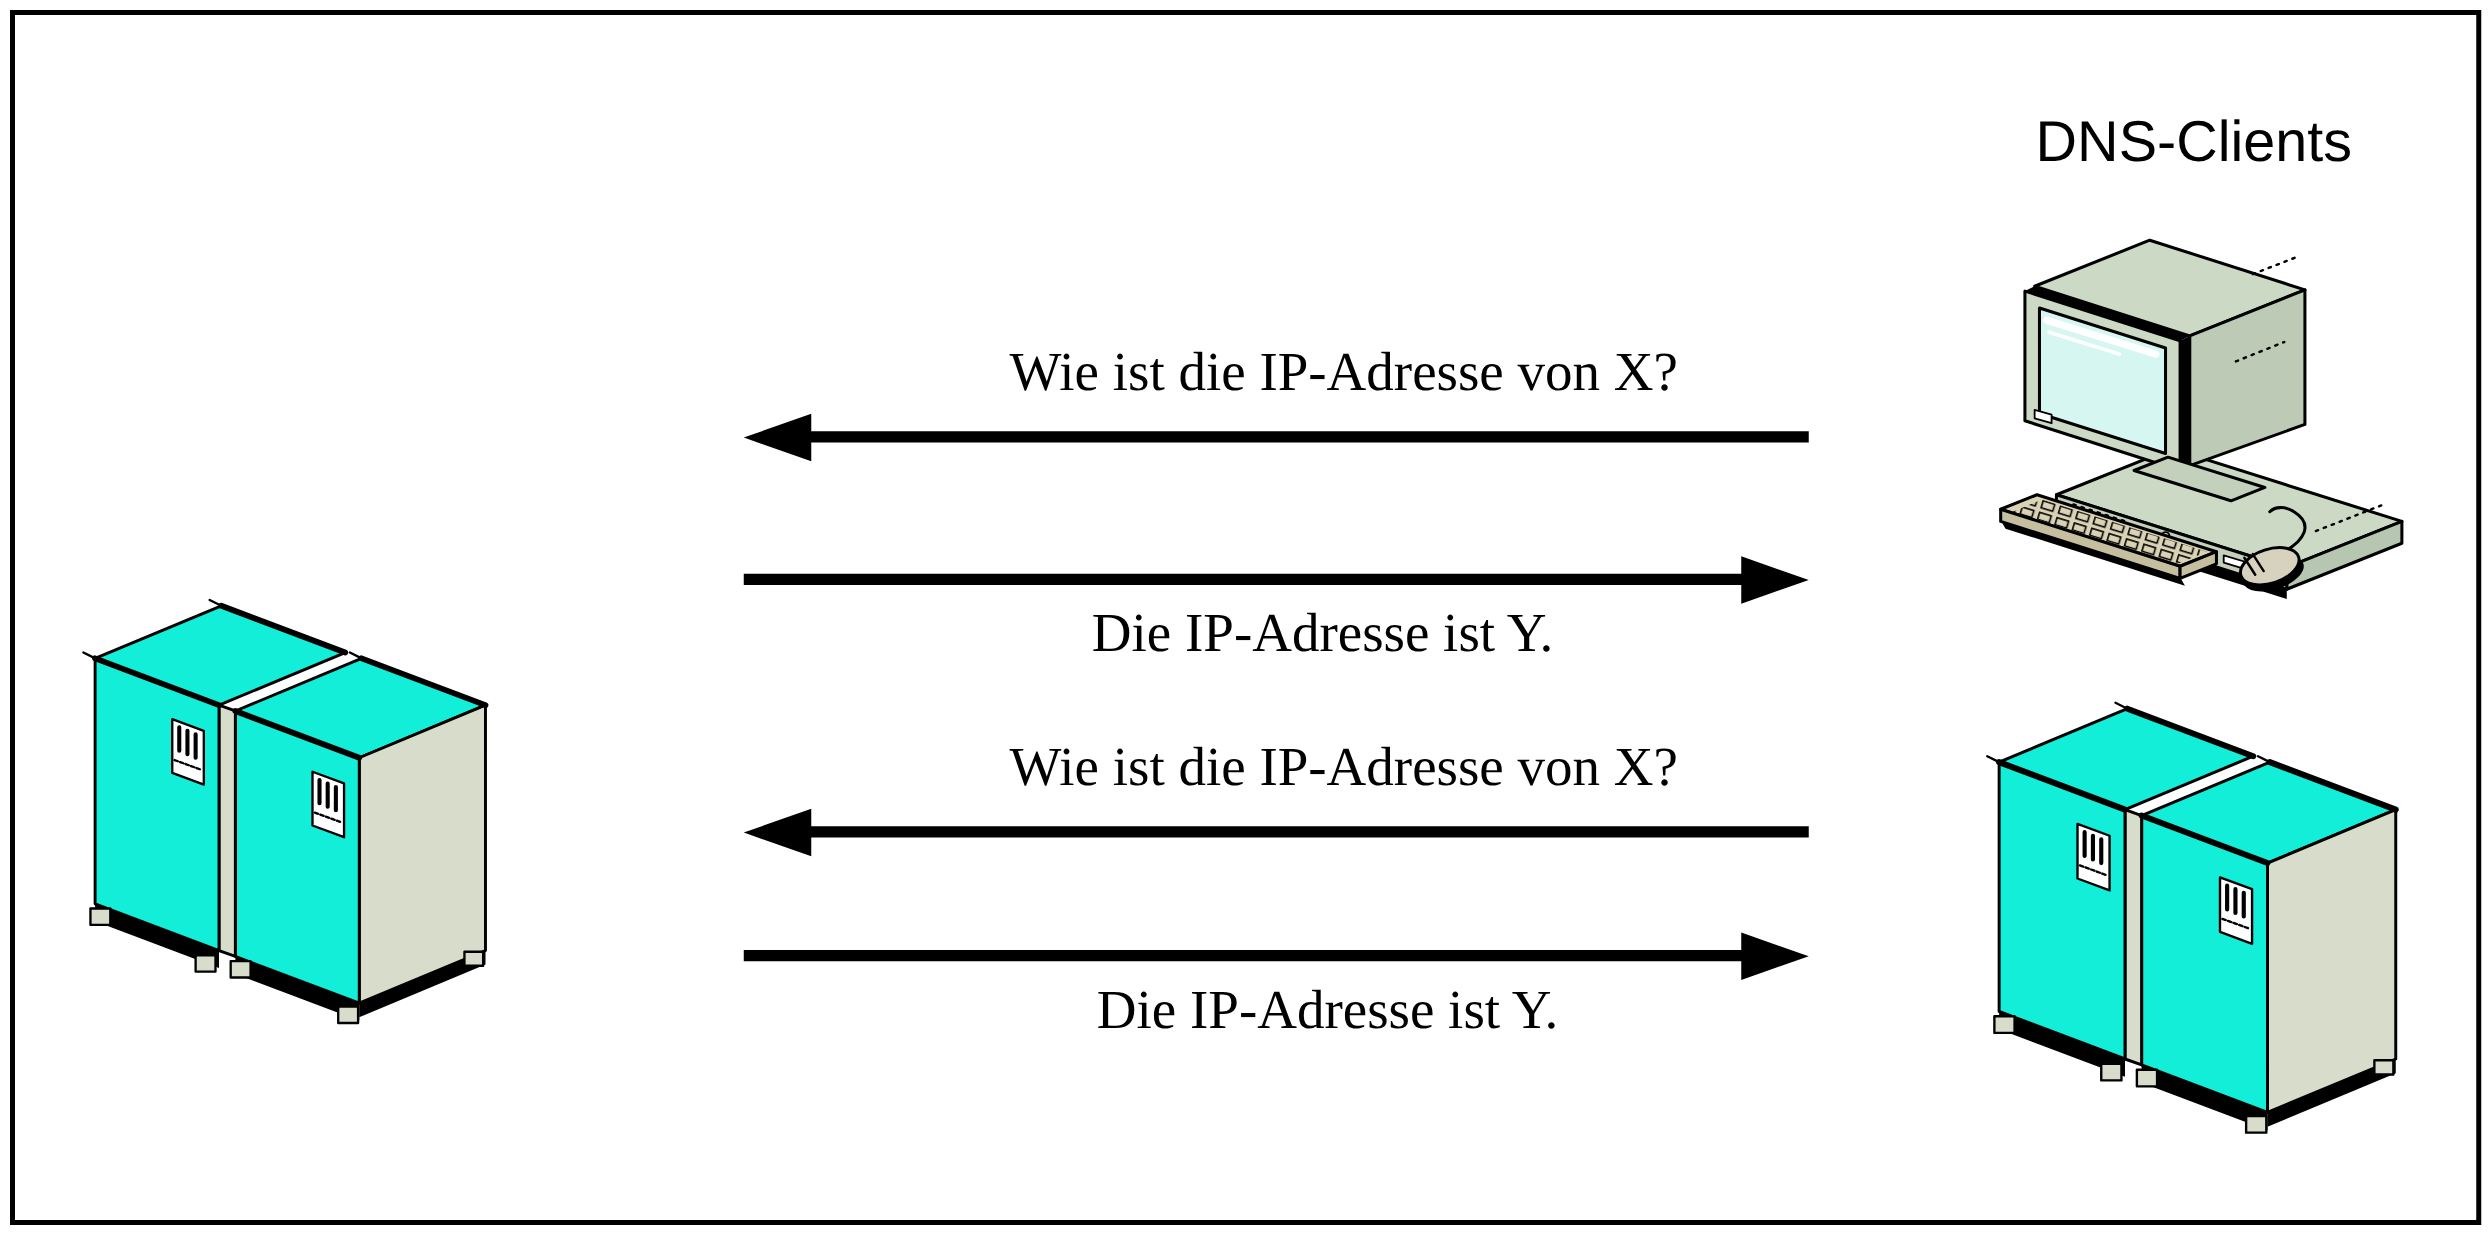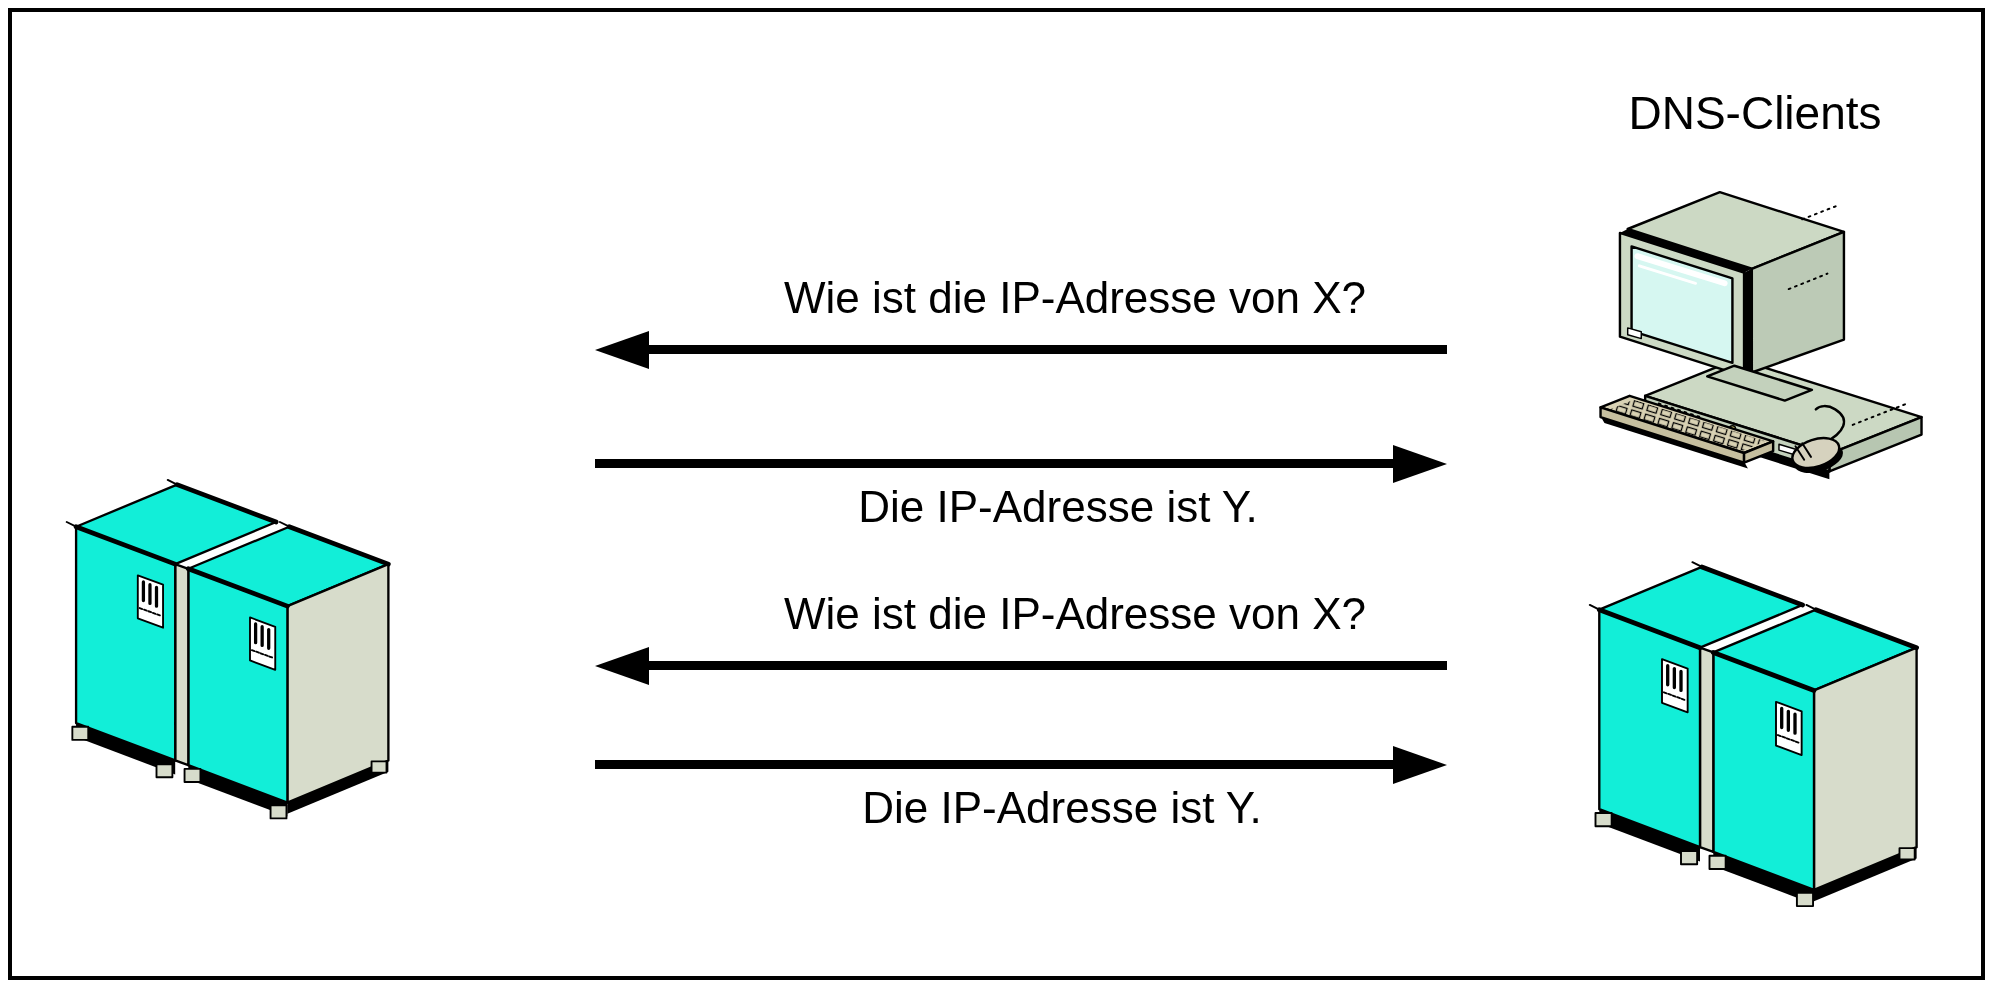--- a/index.html
+++ b/index.html
@@ -4,21 +4,21 @@
 <style>
   html,body{margin:0;padding:0;background:#fff;}
   body{width:1993px;height:987px;position:relative;overflow:hidden;
        font-family:"Liberation Sans","DejaVu Sans",sans-serif;color:#000;}
   .canvas{position:absolute;left:0;top:0;width:1993px;height:987px;background:#fff;}
   .frame{position:absolute;left:8px;top:8px;width:1977px;height:972px;
          box-sizing:border-box;border:4px solid #000;}
   .label{position:absolute;font-size:46px;line-height:1;white-space:nowrap;}
   #lbl-clients{left:1755px;top:90px;transform:translateX(-50%);}
   #lbl-server{left:125px;top:364px;}
-  .msg-text{position:absolute;transform:translateX(-50%);font-size:44px;line-height:1;white-space:nowrap;}
+  .msg-text{position:absolute;transform:translateX(-50%);font-size:44px;line-height:1;white-space:nowrap;font-family:Liberation Serif, serif;}
   #t1{left:1075px;top:276px;}
   #t2{left:1058px;top:485px;}
   #t3{left:1075px;top:592px;}
   #t4{left:1062px;top:786px;}
   .arrow{position:absolute;left:595px;width:852px;height:38px;}
   #a1{top:331px;} #a2{top:445px;} #a3{top:647px;} #a4{top:746px;}
   .arrow .shaft{position:absolute;top:14px;height:9px;background:#000;}
   .arrow.left  .shaft{left:42px;right:0;}
   .arrow.right .shaft{left:0;right:42px;}
   .arrow .head{position:absolute;top:0;width:0;height:0;

